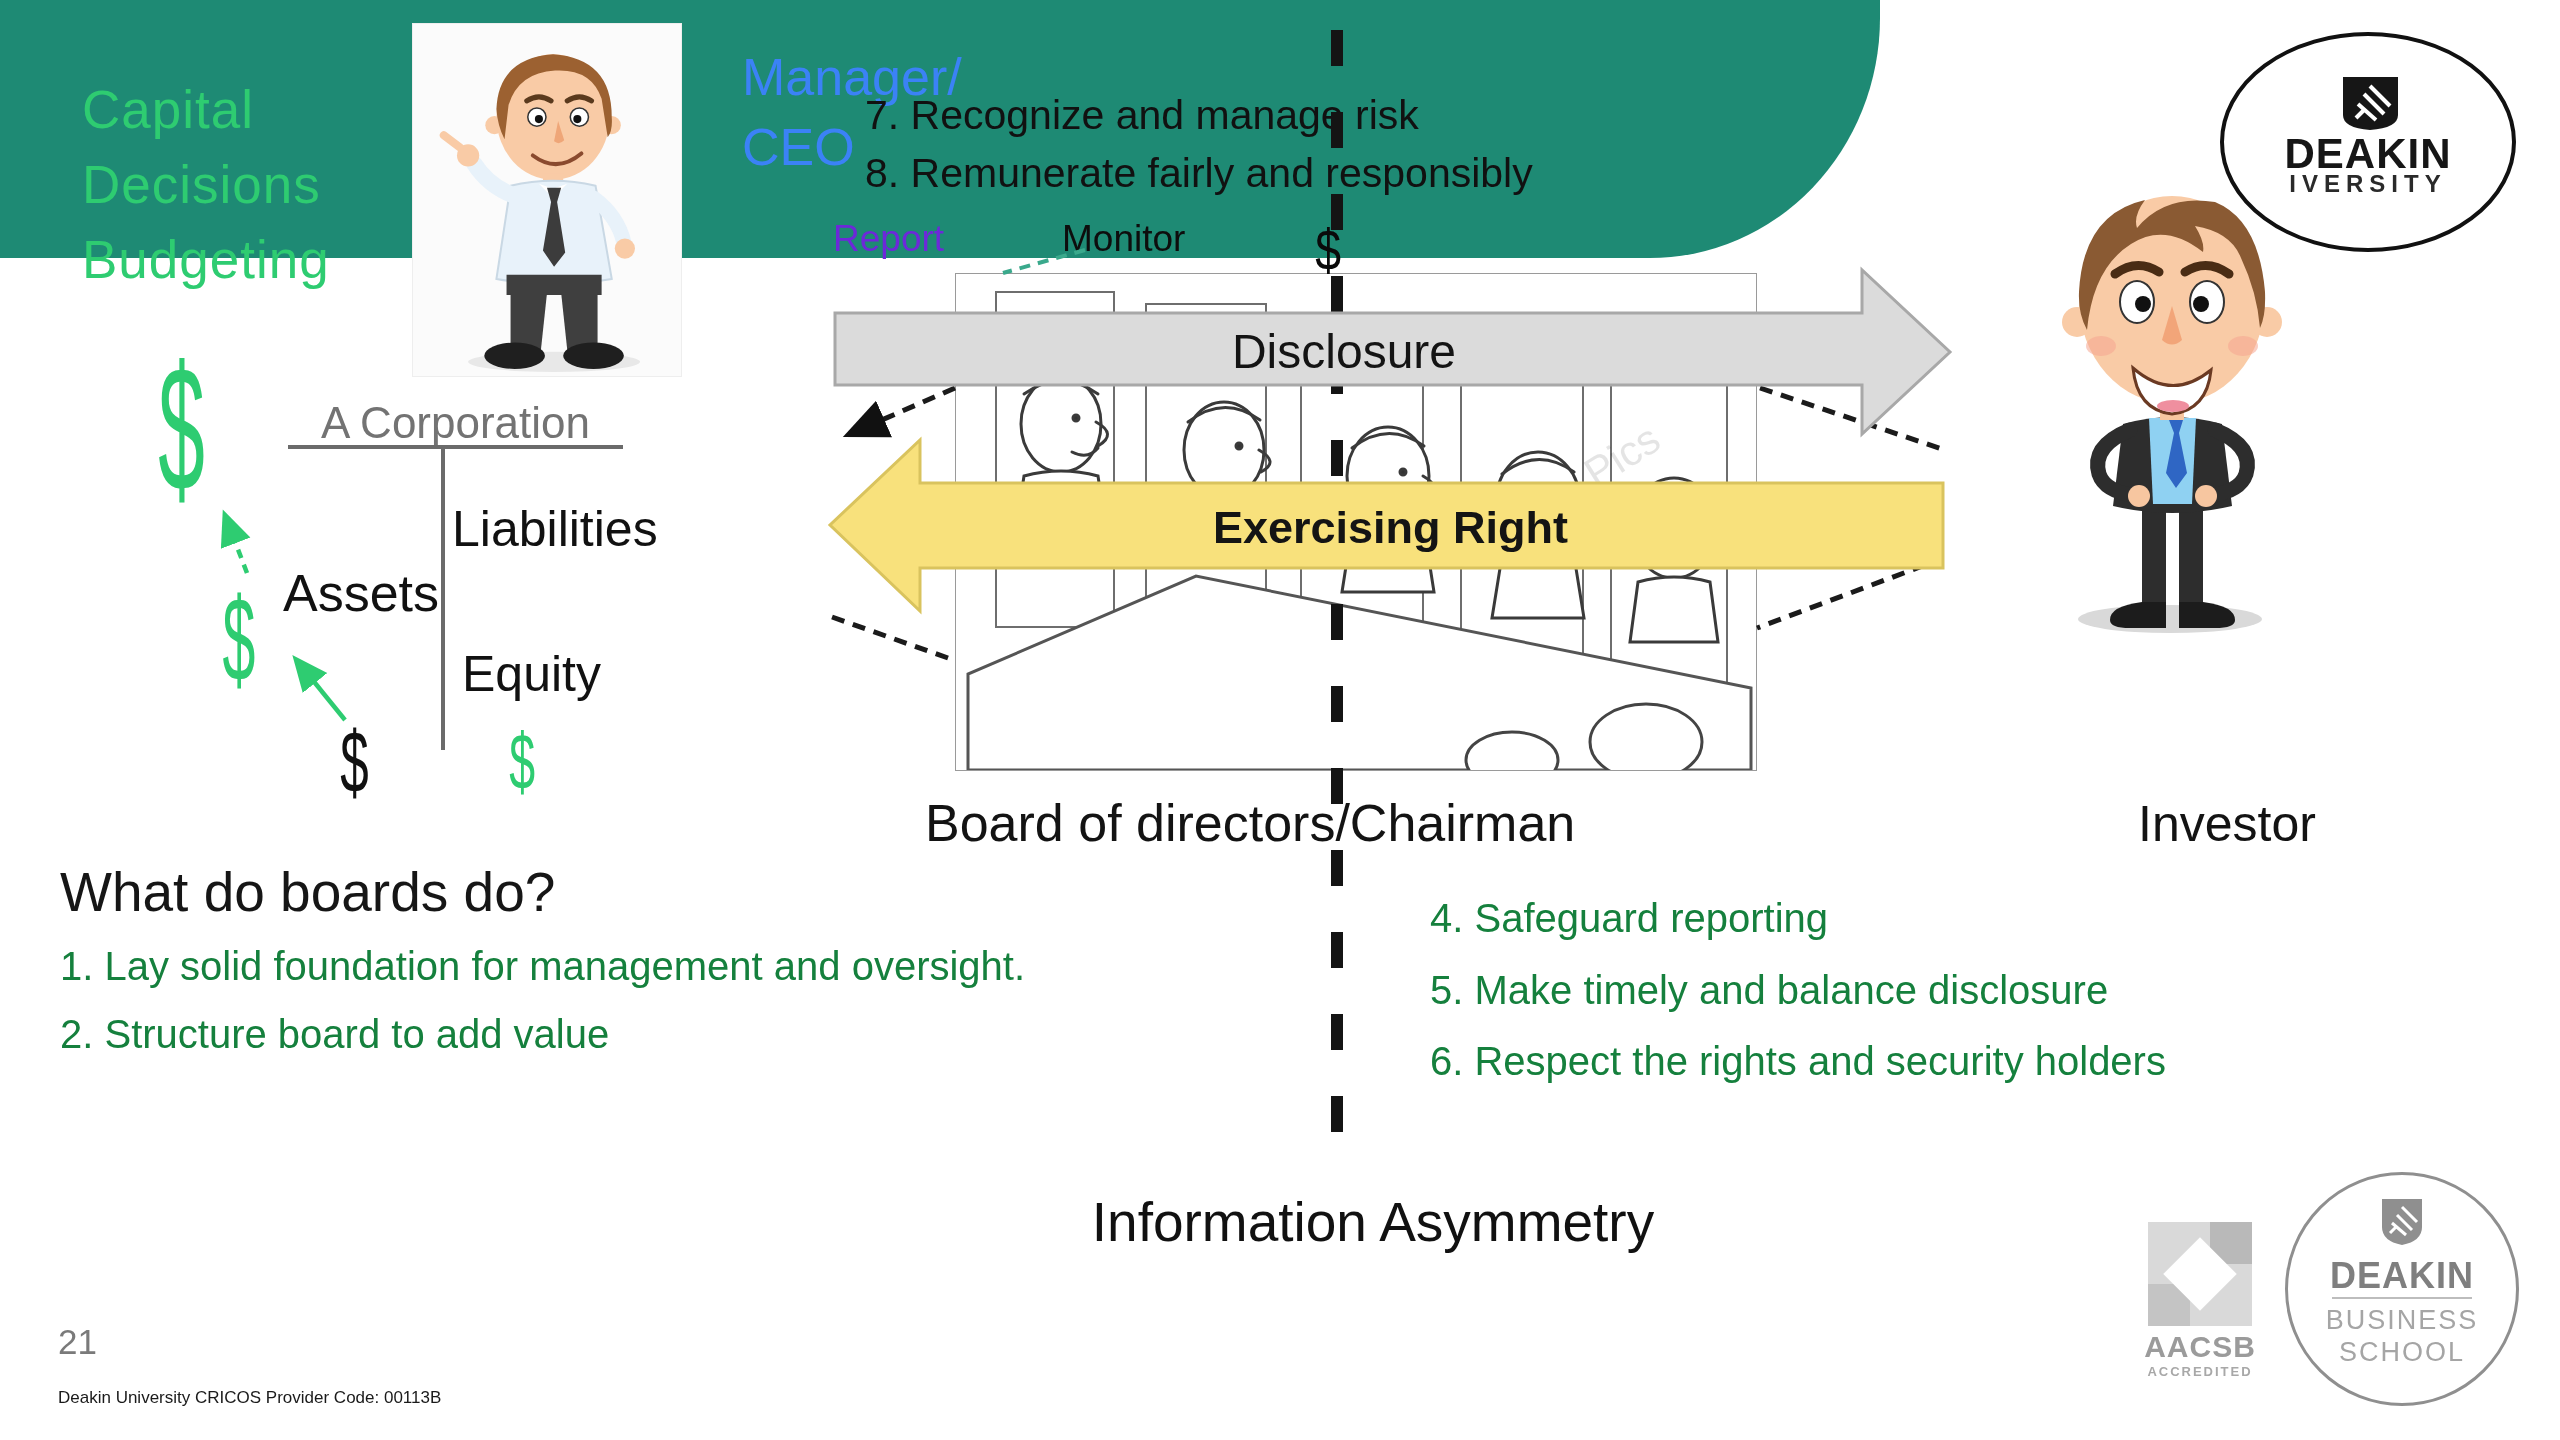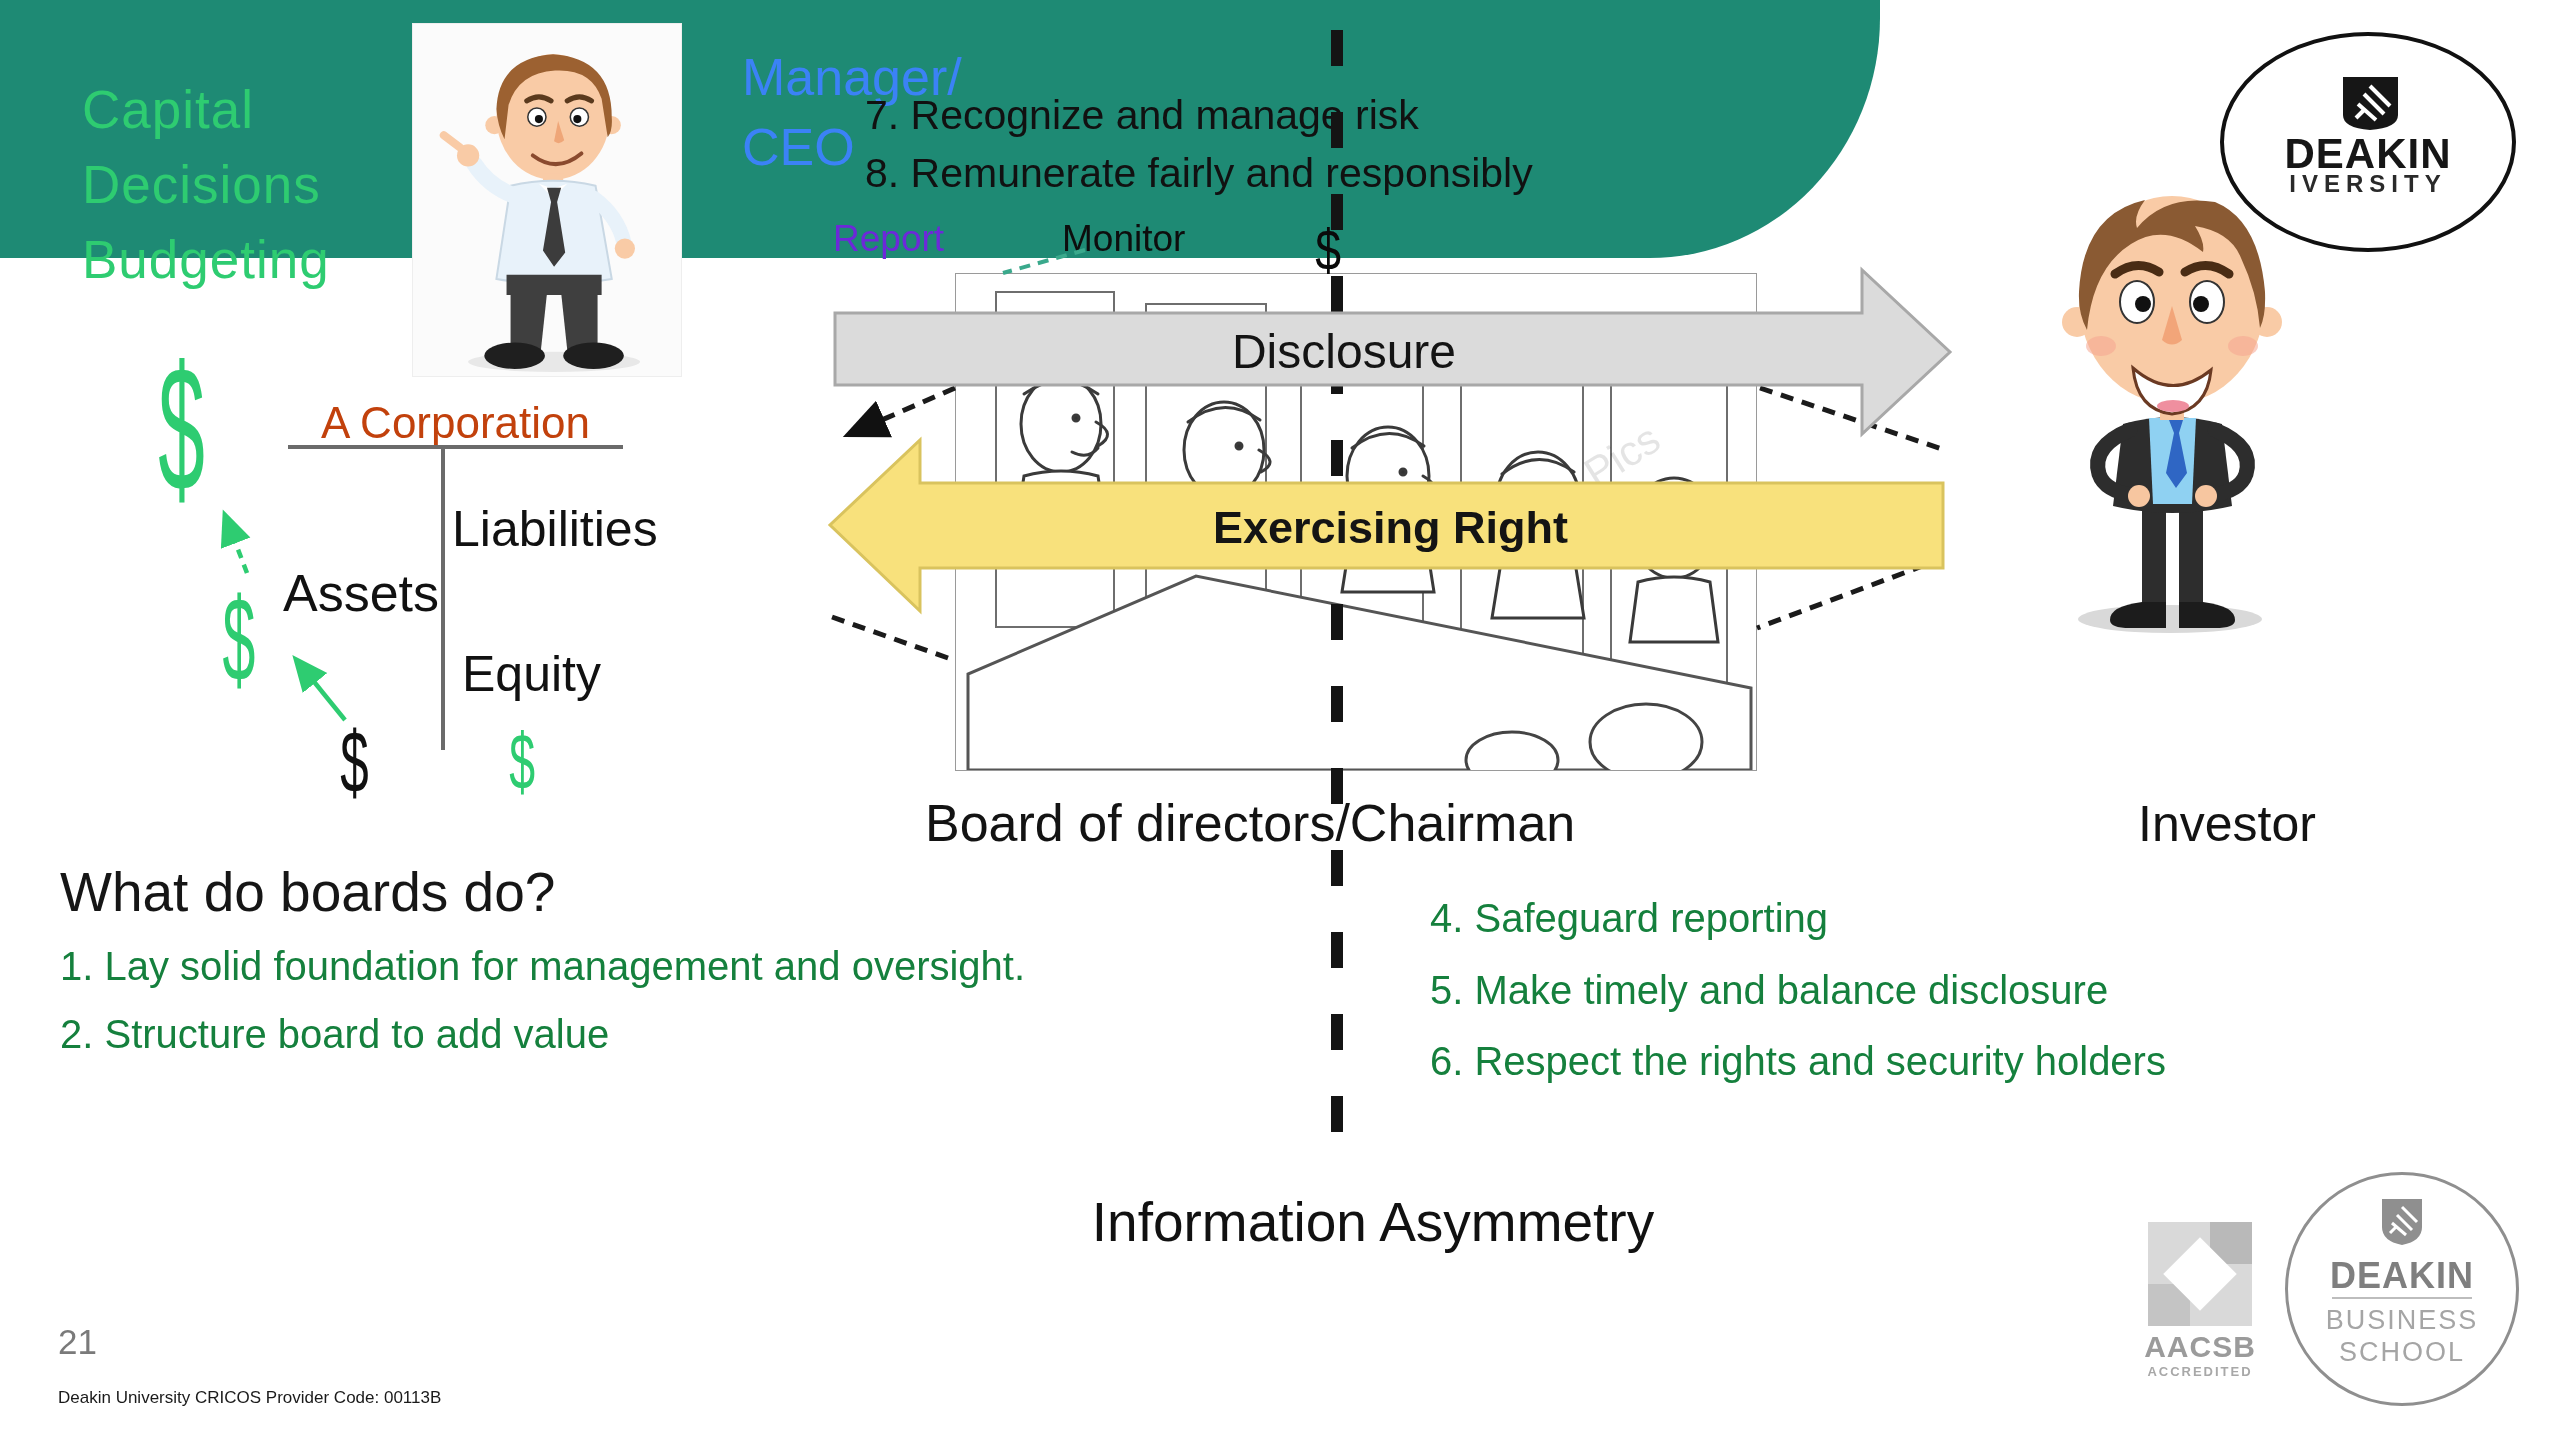--- a/index.html
+++ b/index.html
@@ -18,21 +18,21 @@
   .report-label{position:absolute;left:833px;top:218px;font-size:37px;color:#6d28d9;}
   .monitor-label{position:absolute;left:1062px;top:218px;font-size:37px;color:#0d0d0d;}
   .board-img{position:absolute;left:955px;top:273px;width:800px;height:496px;
              background:#fff;border:1px solid #9a9a9a;}
   .arrow-label{position:absolute;text-align:right;color:#141414;}
   .disclosure-label{left:1156px;top:324px;width:300px;font-size:48px;}
   .exercising-label{left:1168px;top:502px;width:400px;font-size:45px;font-weight:600;}
   .divider-dollar{position:absolute;left:1312px;top:216px;font-size:58px;color:#0a0a0a;
                   transform:scaleX(.8);}
   
-  .tacct-title{position:absolute;left:288px;top:398px;width:335px;text-align:center;font-size:44px;color:#c2410c;}
+  .tacct-title{position:absolute;left:288px;top:398px;width:335px;text-align:center;font-size:44px;color:#737373;}
   .tacct-hline{position:absolute;left:288px;top:445px;width:335px;height:4px;background:#6b6b6b;}
   .tacct-vline{position:absolute;left:441px;top:447px;width:4px;height:303px;background:#6b6b6b;}
   .tacct-label{position:absolute;color:#111;}
   .lbl-assets{left:283px;top:563px;font-size:52px;}
   .lbl-liab{left:452px;top:500px;font-size:50px;}
   .lbl-equity{left:462px;top:645px;font-size:50px;}
   .dollar{position:absolute;color:#2ECC71;line-height:1;transform-origin:center;}
   .d-big{left:132px;top:340px;font-size:178px;transform:scaleX(.47);}
   .d-mid{left:206px;top:580px;font-size:118px;transform:scaleX(.5);}
   .d-black{left:330px;top:718px;font-size:88px;color:#111;transform:scaleX(.58);}

